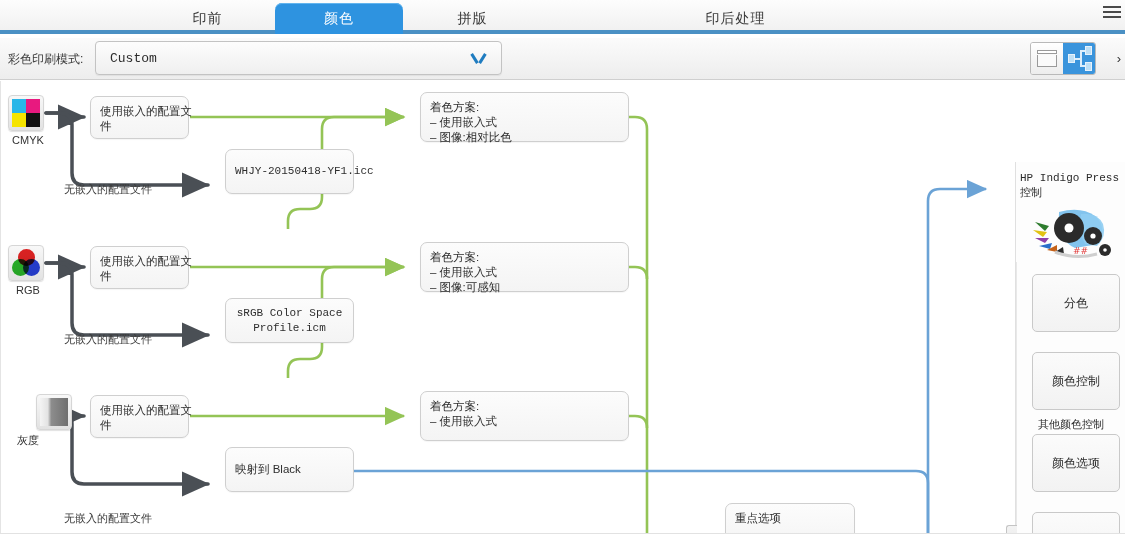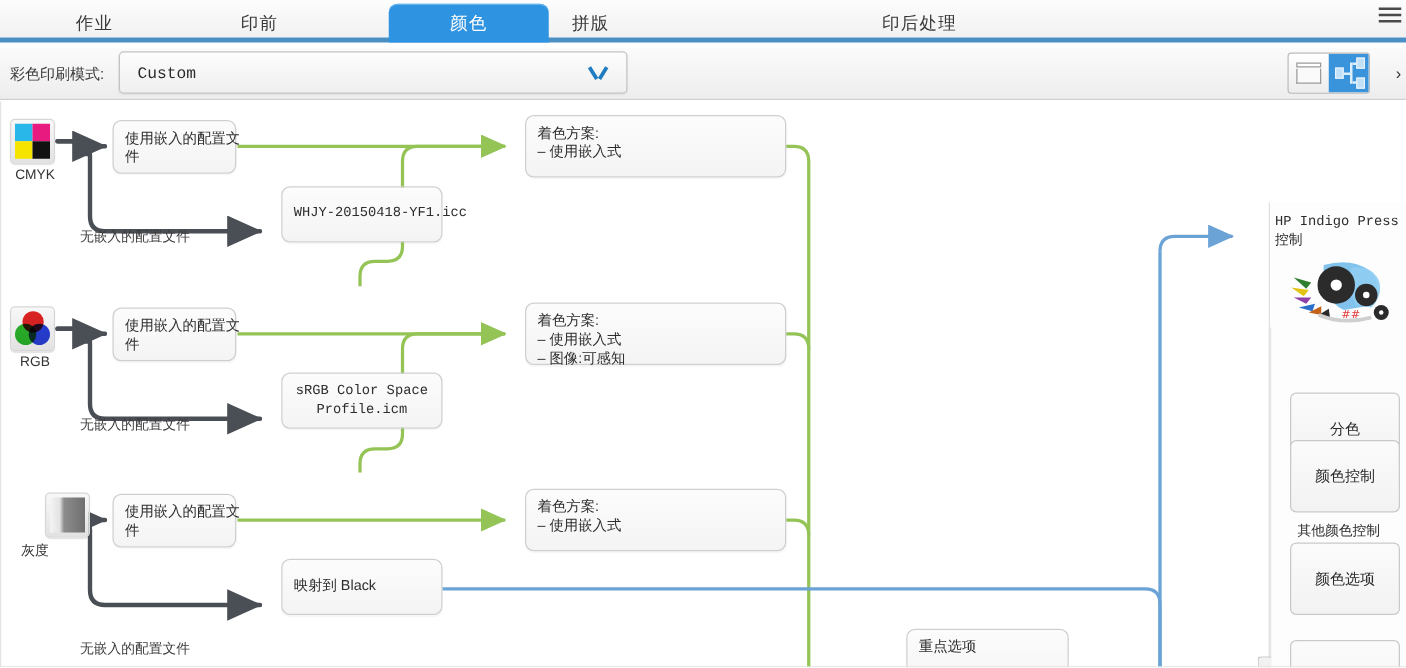--- a/index.html
+++ b/index.html
@@ -30,21 +30,20 @@
     font-size: 14px;
     color: #3a3a3a;
     cursor: default;
     letter-spacing: 1px;
   }
   .tab.active {
     background: #2e93e0;
     color: #ffffff;
     border-radius: 7px 7px 0 0;
     box-shadow: inset 0 1px 0 #62b4ee;
-    margin-left: 36px;
   }
   .hamburger {
     position: absolute; right: 2px; top: 6px;
     width: 20px; height: 20px;
   }
   .hamburger i {
     display: block; height: 2px; background: #4a4a4a;
     margin-bottom: 3px;
   }
   .hamburger i:nth-child(1) { width: 18px; }
@@ -228,21 +227,20 @@
     position: absolute; left: 0; bottom: 0; width: 1125px; height: 1px;
     background: #e2e2e2;
   }
 </style>
 </head>
 <body>
 
 <div id="app">
 
   <div class="tabbar">
-    <div class="tab" style="left:28px;width:95px;">作业</div>
     <div class="tab" style="left:160px;width:95px;">印前</div>
     <div class="tab active" style="left:275px;width:128px;">颜色</div>
     <div class="tab" style="left:425px;width:95px;">拼版</div>
     <div class="tab" style="left:678px;width:115px;">印后处理</div>
     <div class="hamburger">
       <i></i>
         <i></i>
         <i></i>
     </div>
   </div>
@@ -333,20 +331,21 @@
 
     <div class="edgelabel" style="left:64px;top:101px;">无嵌入的配置文件</div>
 
     <div class="node mono" style="left:225px;top:68px;width:129px;height:45px;display:flex;align-items:center;">
       <span class="ln">WHJY-20150418-YF1.icc</span>
     </div>
 
     <div class="node" style="left:420px;top:11px;width:209px;height:50px;">
       <span class="ln">着色方案:</span>
       <span class="ln">– 使用嵌入式</span>
+      <span class="ln">– 图像:相对比色</span>
     </div>
 
     <div class="srcicon" style="left:8px;top:164px;">
       <div class="chip">
         <div class="rgb-circles">
           <span style="left:5.5px;top:0px;background:#e01010;"></span>
           <span style="left:0px;top:10px;background:#17b017;"></span>
           <span style="left:11px;top:10px;background:#1530d8;"></span>
         </div>
       </div>
@@ -420,21 +419,21 @@
           <path d="M4,26 L18,28 L14,33 Z" fill="#e2c312"></path>
           <path d="M6,34 L20,34 L16,39 Z" fill="#8f3fa8"></path>
           <path d="M10,42 L23,39 L21,45 Z" fill="#2a6fc9"></path>
           <path d="M18,46 L28,41 L28,48 Z" fill="#c4621a"></path>
           <path d="M26,48 L34,43 L35,50 Z" fill="#2b2b2b"></path>
         </g>
         <path d="M26,48 Q46,56 68,50" fill="none" stroke="#cfcfcf" stroke-width="3"></path>
         <text x="44" y="50" font-size="9" fill="#e23a3a" font-family="DejaVu Sans">##</text>
       </svg>
 
-      <div class="rp-btn" style="top:112px;margin-top:40px;">
+      <div class="rp-btn" style="top:112px;">
         <span>分色</span>
       </div>
       <div class="rp-btn" style="top:190px;">
         <span>颜色控制</span>
       </div>
 
       <div class="rp-sublabel" style="top:255px;">其他颜色控制</div>
 
       <div class="rp-btn" style="top:272px;">
         <span>颜色选项</span>

